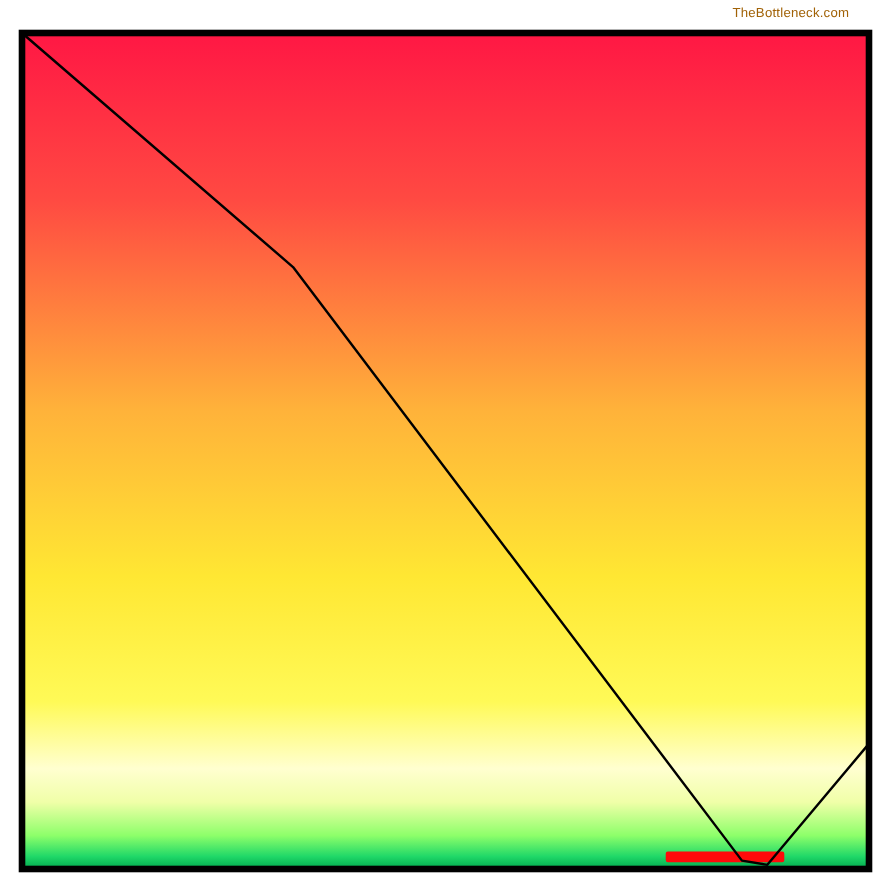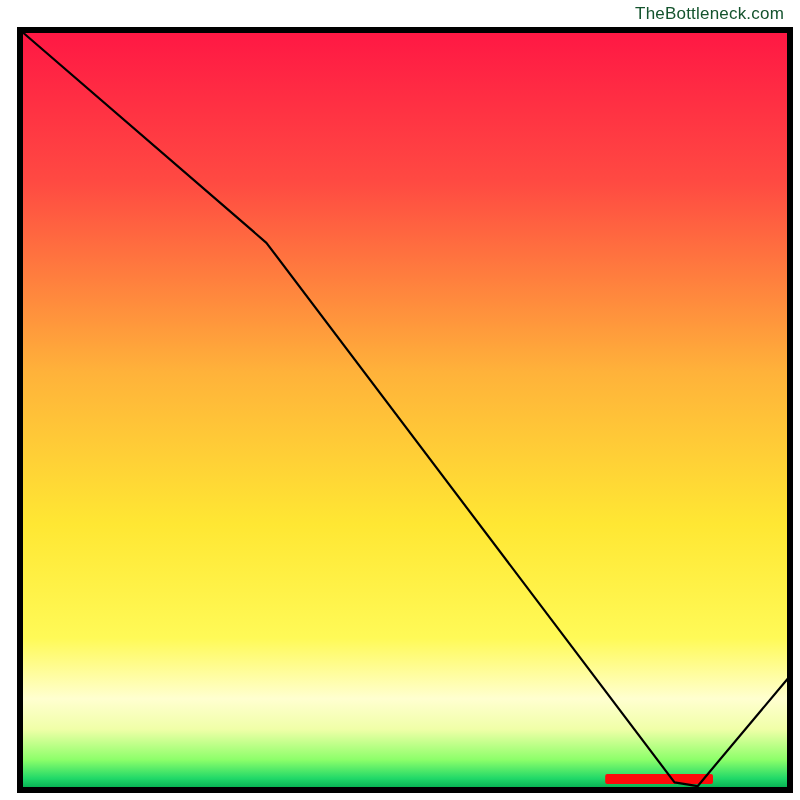--- a/index.html
+++ b/index.html
@@ -11,23 +11,23 @@
     font-family: Arial, Helvetica, sans-serif;
   }
   .wrapper {
     width: 800px;
     height: 800px;
     position: relative;
   }
   .attribution {
     position: absolute;
     top: 4px;
-    right: 16px;
-    font-size: 17px;
-    color: #14532d;
+    right: 28px;
+    font-size: 12px;
+    color: #a16207;
     letter-spacing: 0.2px;
   }
   svg {
     display: block;
   }
 </style>
 </head>
 <body>
 
 <div class="wrapper">

